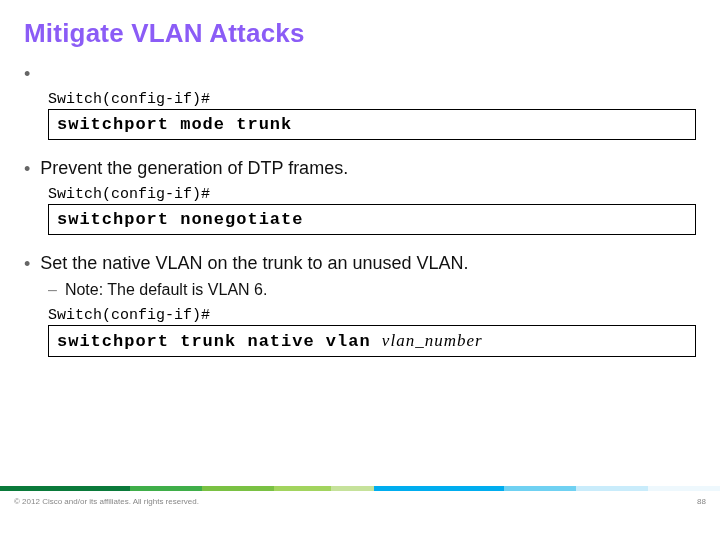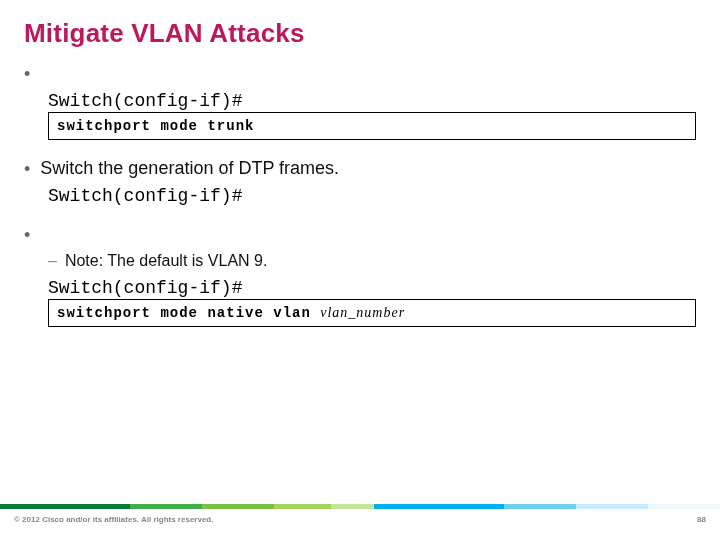--- a/index.html
+++ b/index.html
@@ -41,30 +41,30 @@
     margin: 0 0 6px 0;
   }
   .bul .dot {
     color: #666;
     margin: 0 10px 0 0;
     font-size: 18px;
     line-height: 22px;
   }
   .prompt {
     font-family: "Courier New", Courier, monospace;
-    font-size: 18px;
+    font-size: 15px;
     color: #000;
     margin: 0 0 1px 24px;
   }
   .cmdbox {
     margin: 0 0 0 24px;
     border: 1px solid #000;
     padding: 5px 8px;
     font-family: "Courier New", Courier, monospace;
-    font-size: 14px;
+    font-size: 17px;
     font-weight: 700;
     letter-spacing: 1px;
     background: #fff;
   }
   .cmdbox .arg {
     font-weight: 400;
     font-style: italic;
     letter-spacing: 1px;
     font-family: Liberation Serif, serif;
   }
@@ -77,22 +77,21 @@
   }
   .sub .dash {
     color: #888;
     margin: 0 8px 0 0;
   }
   .footer {
     position: absolute;
     left: 0;
     right: 0;
     bottom: 0;
-    height: 36px;
-    font-weight: bold;
+    height: 54px;
   }
   .stripe {
     height: 5px;
     display: flex;
     width: 100%;
   }
   .stripe > div {
     height: 5px;
   }
   .s-a { background:#0a7a3a; flex: 0 0 18%; }
@@ -111,53 +110,57 @@
     padding: 6px 14px 0 14px;
     font-size: 8px;
     color: #888;
   }
 </style>
 </head>
 <body>
 
 <div class="slide">
 
-  <h1 class="title" id="slide-title" style="color: #be185d;">Mitigate VLAN Attacks</h1>
+  <h1 class="title" id="slide-title" style="color: #8b5cf6;">Mitigate VLAN Attacks</h1>
 
   <ul class="bullets">
 
     <li>
       <div class="bul">
         <span class="dot">•</span>
       </div>
       <div class="prompt">Switch(config-if)#</div>
       <div class="cmdbox">
         <span>switchport mode trunk</span>
       </div>
     </li>
 
     <li>
       <div class="bul">
         <span class="dot">•</span>
-        <span>Switch the generation of DTP frames.</span>
+        <span>Prevent the generation of DTP frames.</span>
       </div>
       <div class="prompt">Switch(config-if)#</div>
+      <div class="cmdbox">
+        <span>switchport nonegotiate</span>
+      </div>
     </li>
 
     <li>
       <div class="bul">
         <span class="dot">•</span>
+        <span>Set the native VLAN on the trunk to an unused VLAN.</span>
       </div>
       <div class="sub">
         <span class="dash">–</span>
-        <span>Note: The default is VLAN 9.</span>
+        <span>Note: The default is VLAN 6.</span>
       </div>
       <div class="prompt">Switch(config-if)#</div>
       <div class="cmdbox">
-        <span>switchport mode native vlan </span><span class="arg">vlan_number</span>
+        <span>switchport trunk native vlan </span><span class="arg">vlan_number</span>
       </div>
     </li>
 
   </ul>
 
   <div class="footer">
     <div class="stripe">
       <div class="s-a"></div>
         <div class="s-b"></div>
         <div class="s-c"></div>

